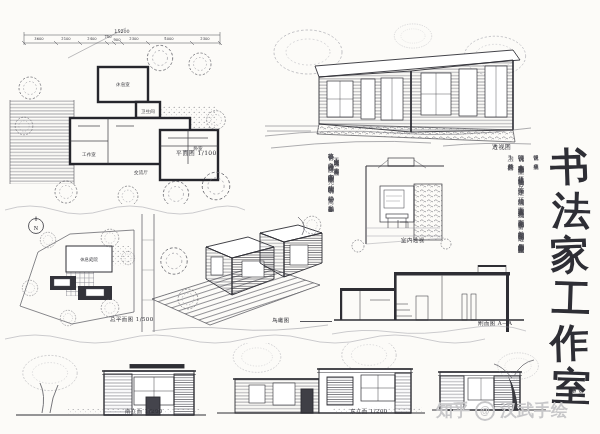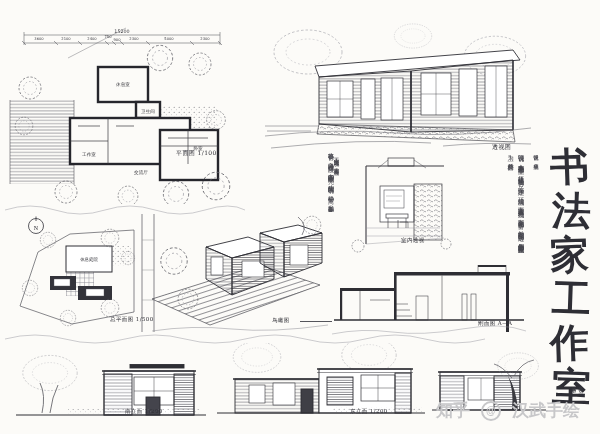--- a/index.html
+++ b/index.html
@@ -11,21 +11,21 @@
   .vtext{writing-mode:vertical-rl;text-orientation:upright;color:#46464e;letter-spacing:.5px;
          position:absolute;overflow:hidden;font-family:"DejaVu Serif",serif}
   .note-mid{left:244px;top:148px;width:92px;height:64px;font-size:6px;line-height:10px}
   .note-right{left:450px;top:149px;width:76px;height:104px;font-size:6.2px;line-height:10.5px}
   .note-interior{left:330px;top:153px;width:11px;height:78px;font-size:5.5px;line-height:8px}
   .note-title{left:526px;top:150px;width:13px;height:80px;font-size:5px;line-height:7px}
   .title-col{left:540px;top:146px;width:58px;display:flex;flex-direction:column;align-items:center;gap:3px}
   .title-char{font-size:39px;font-weight:bold;font-family:"DejaVu Serif",serif;line-height:41px;color:#2e2e35}
   .title-char:nth-child(odd){transform:rotate(-2deg)}
   .title-char:nth-child(even){transform:rotate(2deg) translateX(2px)}
-  .watermark{left:436px;top:399px;display:flex;align-items:center;gap:11px;z-index:6;
+  .watermark{left:436px;top:399px;display:flex;align-items:center;gap:5px;z-index:6;
              font-family:"Liberation Sans",sans-serif;font-size:17px;font-weight:bold;color:#c7c7c9}
   .wm-at{width:16px;height:16px;border:2.5px solid #c7c7c9;border-radius:50%;display:flex;
          align-items:center;justify-content:center;font-size:10px;flex:0 0 auto}
   .seal{left:570px;top:383px;display:flex;gap:1px;z-index:5}
   .seal .vtext{position:static;font-size:4.8px;line-height:6px;color:#3a3a40;height:30px}
   svg{display:block}
 </style>
 </head>
 <body>
 

